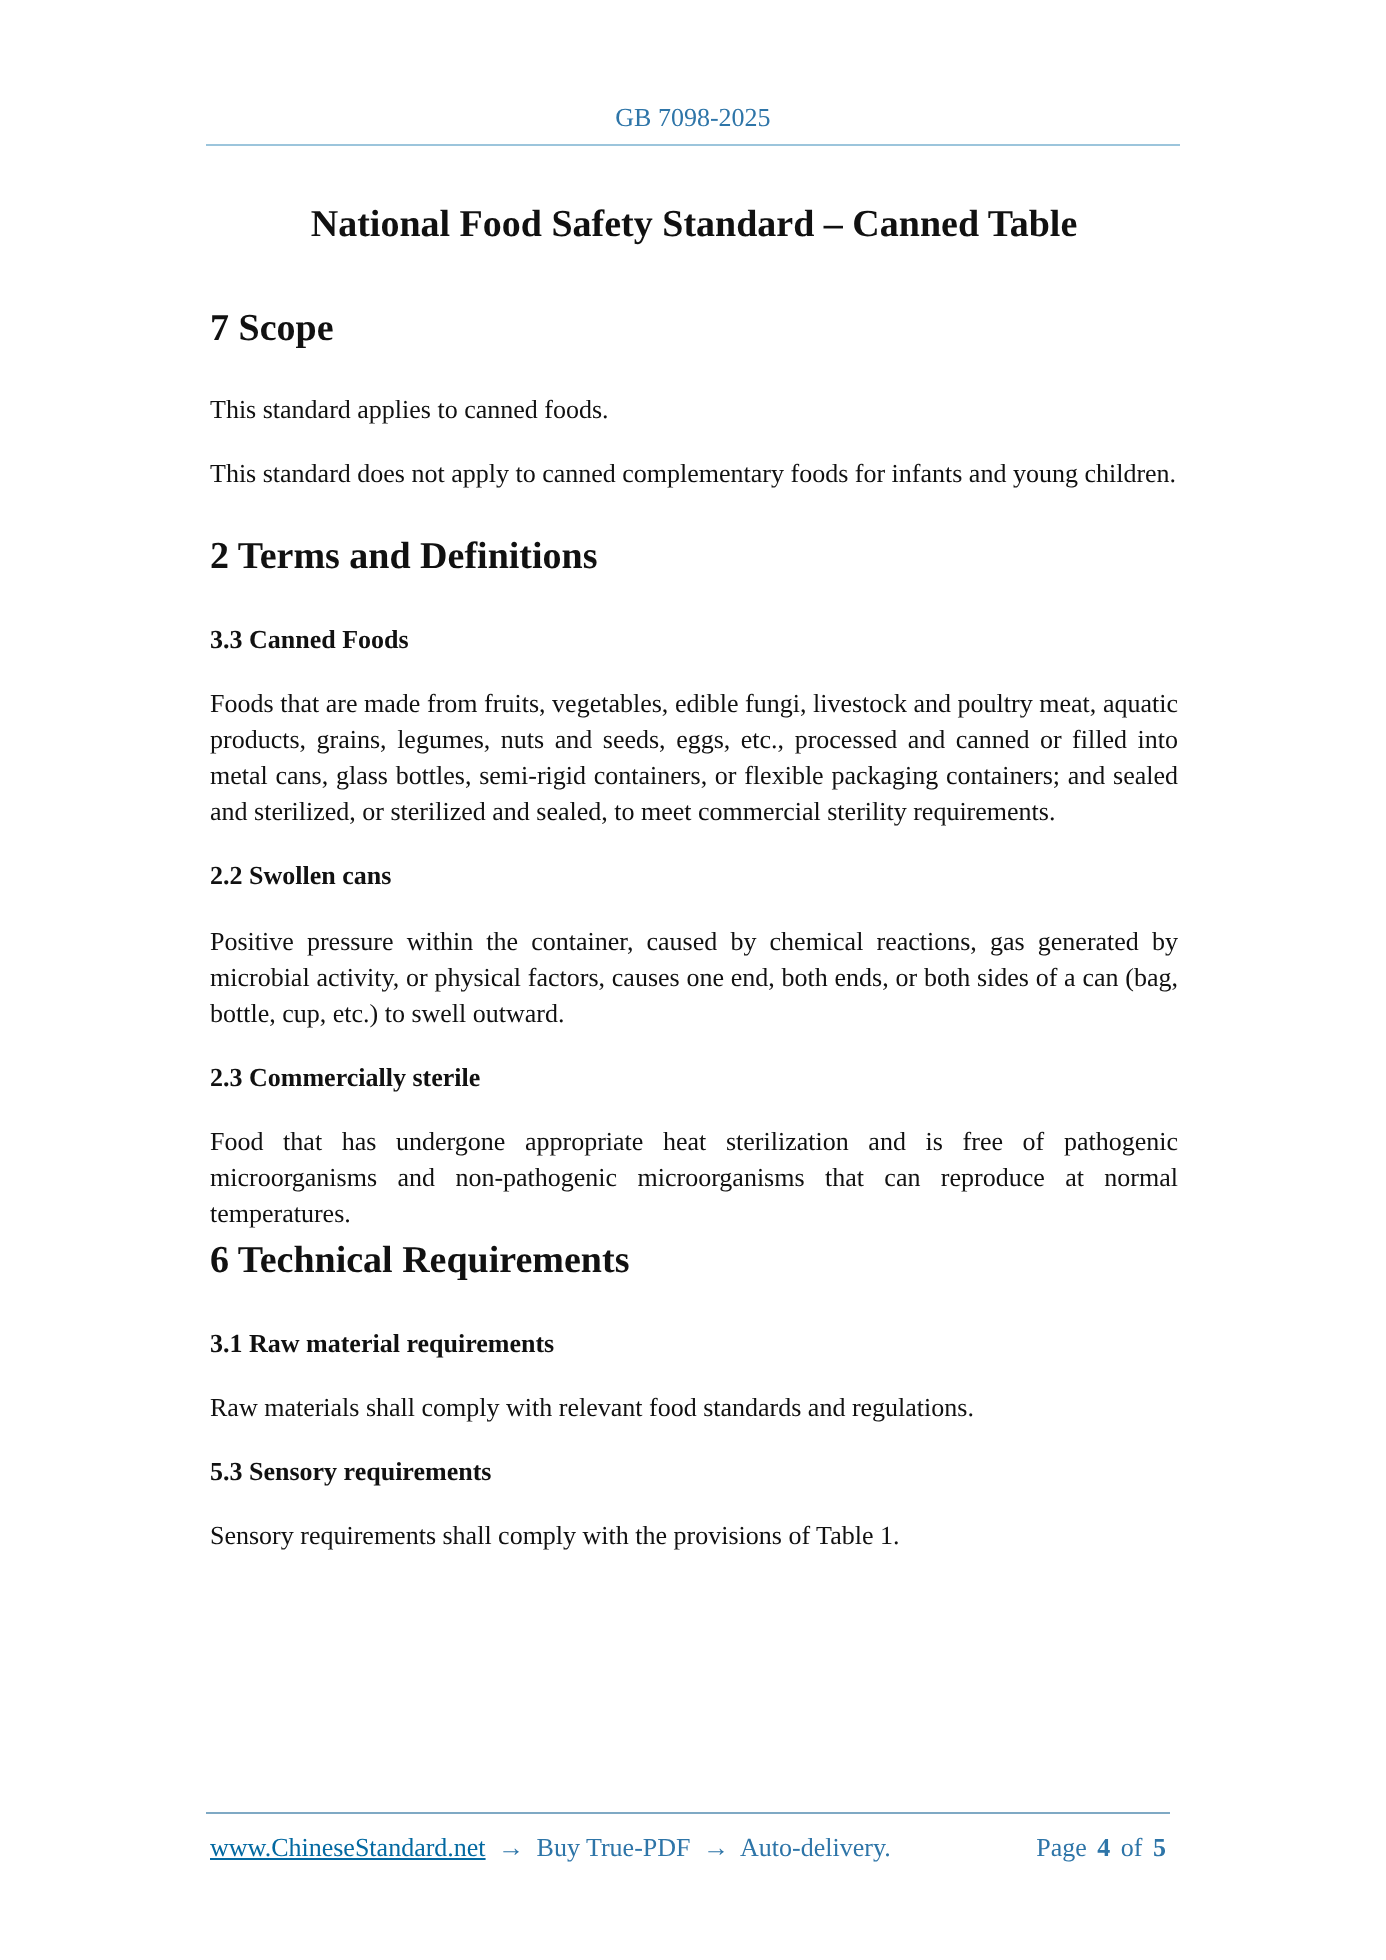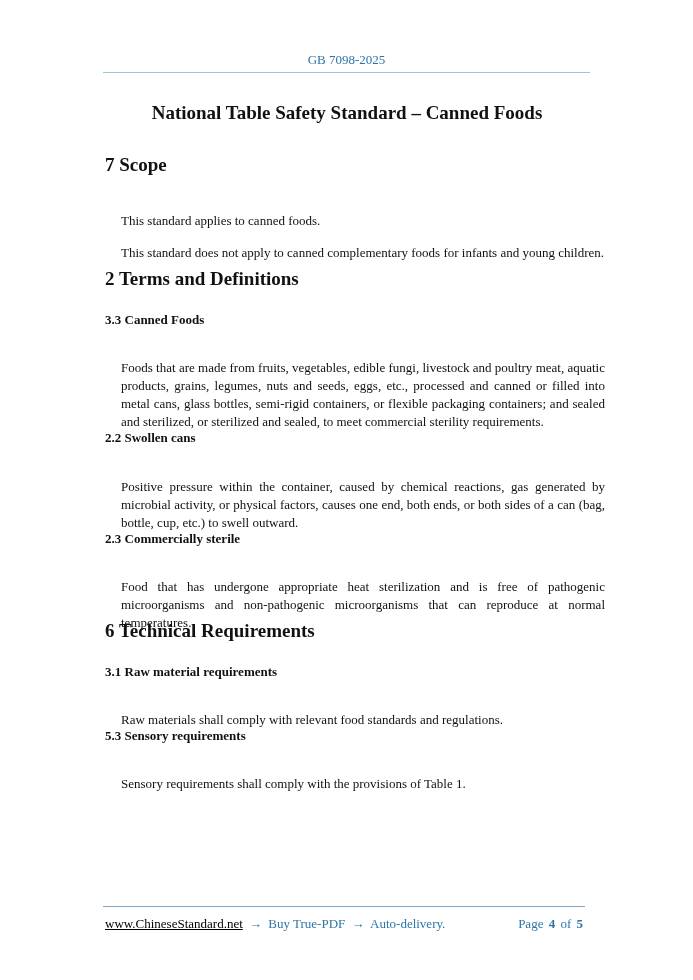--- a/index.html
+++ b/index.html
@@ -62,21 +62,21 @@
     .h2 {
       font-weight: bold;
       font-size: 13px;
       margin: 0;
       position: absolute;
       left: 0;
     }
     .p {
       font-size: 13px;
       line-height: 18px;
-      margin: 16px;
+      margin: 0;
       position: absolute;
       left: 0;
       width: 484px;
       text-align: justify;
     }
     .p.last-line-left {
       text-align-last: left;
     }
     .footer-rule {
       position: absolute;
@@ -88,21 +88,21 @@
     }
     .footer {
       position: absolute;
       left: 105px;
       top: 916px;
       width: 480px;
       font-size: 13px;
       color: #2e75a8;
     }
     .footer-link {
-      color: #000000;
+      color: #0369a1;
       text-decoration: underline;
       cursor: pointer;
     }
     .footer-arrow {
       margin: 0 3px;
     }
     .footer-page {
       position: absolute;
       right: 0;
       top: 0;
@@ -114,21 +114,21 @@
   </style>
 </head>
 <body>
 
 <div class="header">
   <span class="header-text">GB 7098-2025</span>
 </div>
 <div class="header-rule"></div>
 
 <div class="content">
-  <h1 class="doc-title">National Table Safety Standard – Canned Foods</h1>
+  <h1 class="doc-title">National Food Safety Standard – Canned Table</h1>
 
   <h2 class="h1" style="top:54px;">7 Scope</h2>
   <p class="p" style="top:96px;">This standard applies to canned foods.</p>
   <p class="p" style="top:128px;">This standard does not apply to canned complementary foods for infants and young children.</p>
 
   <h2 class="h1" style="top:168px;">2 Terms and Definitions</h2>
 
   <h3 class="h2" style="top:212px;">3.3 Canned Foods</h3>
   <p class="p last-line-left" style="top:243px;">Foods that are made from fruits, vegetables, edible fungi, livestock and poultry meat, aquatic products, grains, legumes, nuts and seeds, eggs, etc., processed and canned or filled into metal cans, glass bottles, semi-rigid containers, or flexible packaging containers; and sealed and sterilized, or sterilized and sealed, to meet commercial sterility requirements.</p>
 

